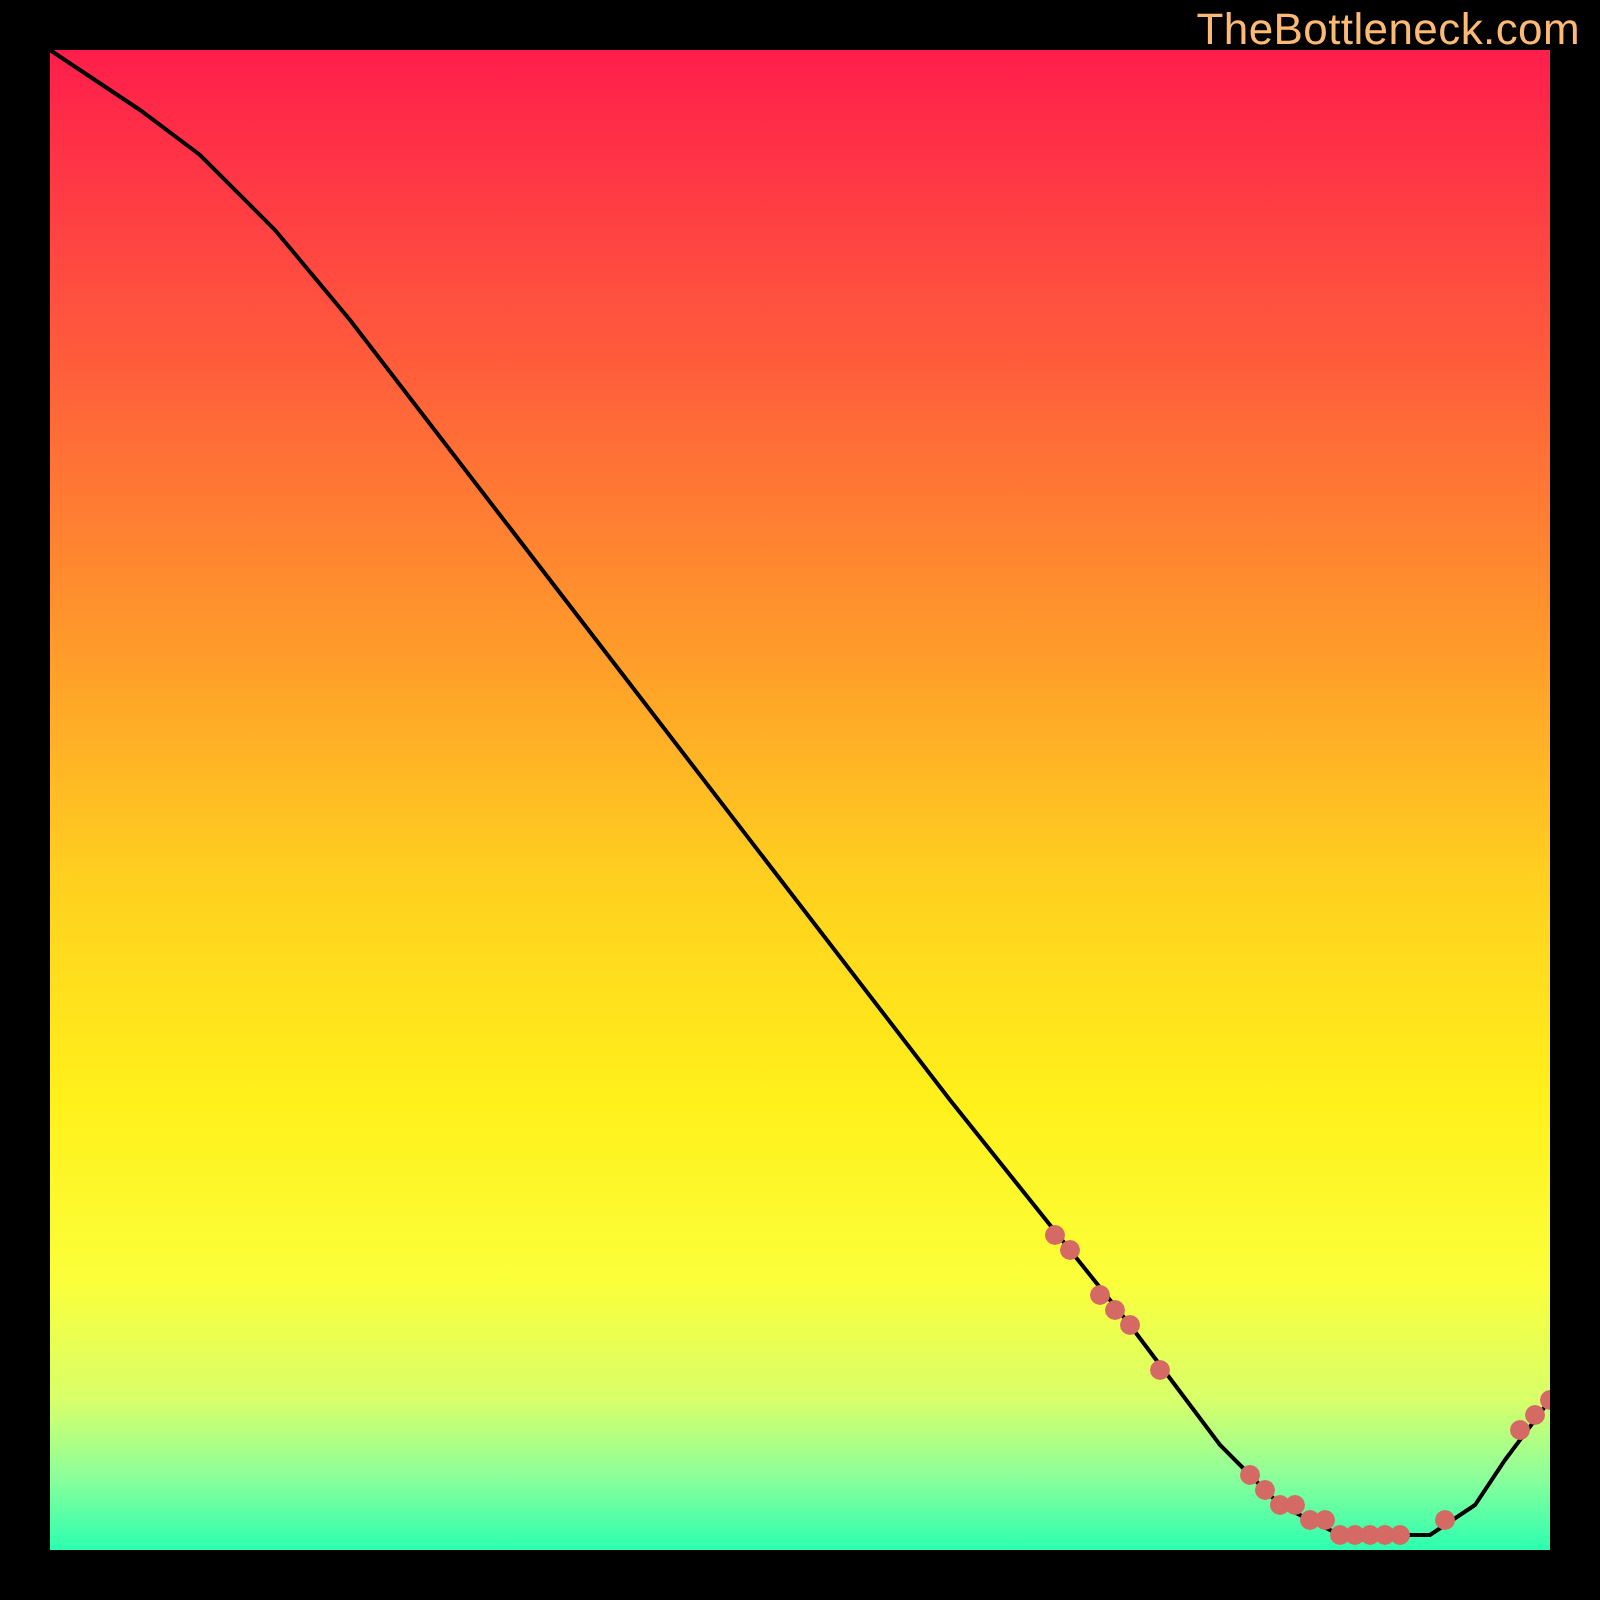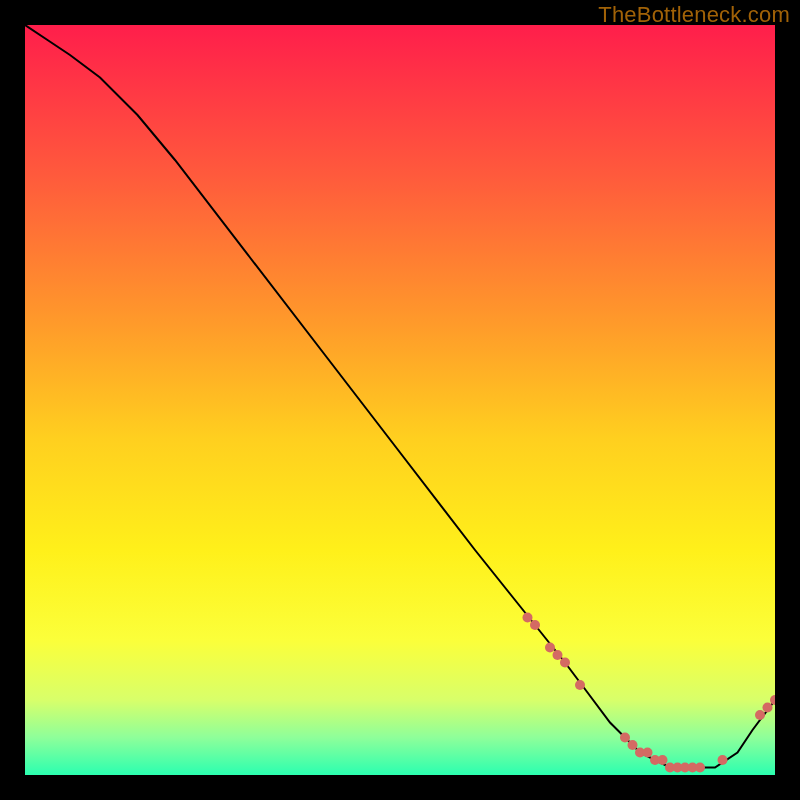--- a/index.html
+++ b/index.html
@@ -14,21 +14,21 @@
   .container {
     position: relative;
     width: 800px;
     height: 800px;
     background: #000;
   }
   .watermark {
     position: absolute;
     top: 2px;
     right: 10px;
-    color: #a16207;
+    color: #fdba74;
     font-size: 22px;
     font-weight: 400;
     letter-spacing: 0.2px;
     z-index: 5;
   }
   .plot {
     position: absolute;
     left: 25px;
     top: 25px;
     width: 750px;

